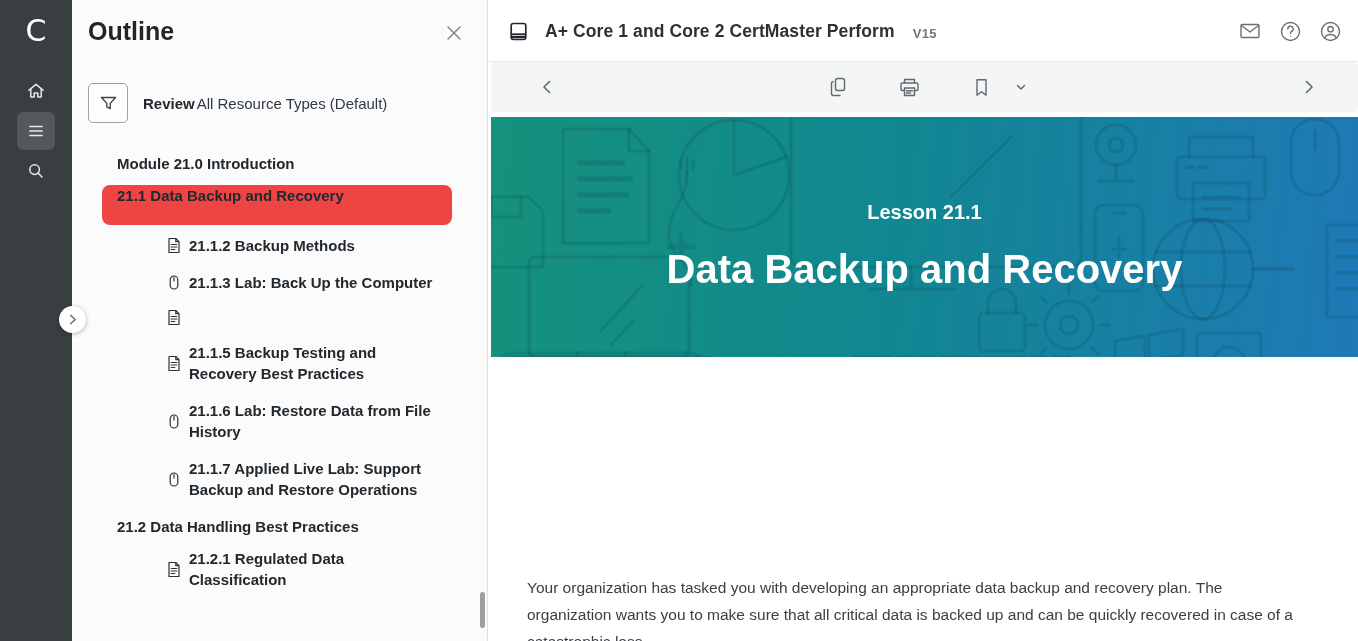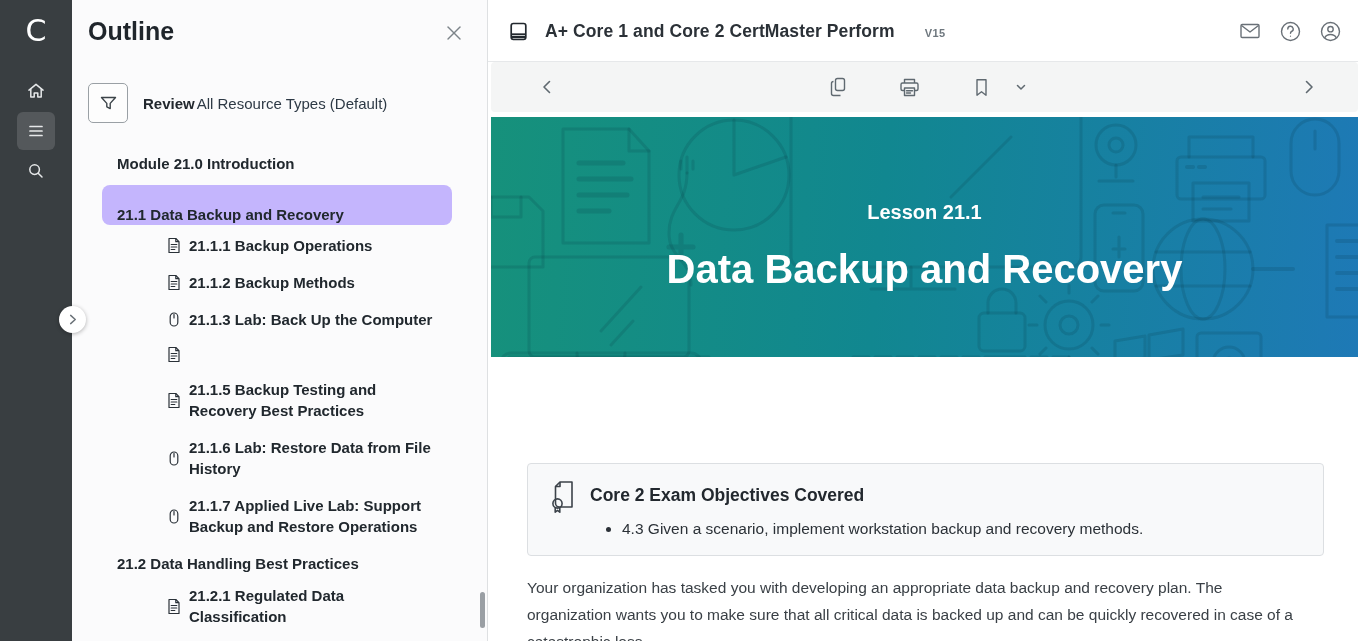--- a/index.html
+++ b/index.html
@@ -24,33 +24,33 @@
   .panel-title { position:absolute; left:16px; top:17px; font-size:25px; font-weight:700; color:#1f252b; }
   .panel-close { position:absolute; right:22px; top:22px; width:22px; height:22px; color:#7d8489; cursor:pointer; }
   .filter-row { position:absolute; left:16px; top:83px; display:flex; align-items:center; }
   .filter-btn { width:40px; height:40px; border:1px solid #9aa0a5; border-radius:5px; background:#fdfdfd; display:flex; align-items:center; justify-content:center; color:#3c4449; cursor:pointer; }
   .showing-label { margin-left:15px; font-size:15px; font-weight:700; color:#22282e; }
   .showing-value { margin-left:2px; font-size:15px; color:#2d3945;text-align:right; }
 
   .o-list { position:absolute; left:0; top:145px; width:416px; }
   .o-row { cursor:pointer; color:#21282e; font-size:15px; line-height:21px; font-weight:700; }
   .o-row.module { padding-left:45px; margin:8px 0 11px; }
-  .o-row.selected-lesson { margin:0 0 10px 30px; width:350px; height:40px; background:#c4b5fd; border-radius:8px;
-    display:flex; align-items:flex-end; padding-left:15px; }
+  .o-row.selected-lesson { margin:0 0 10px 30px; width:350px; height:40px; background:#ef4444; border-radius:8px;
+    display:flex; align-items:flex-start; padding-left:15px; }
   .o-row.child { display:flex; align-items:center; gap:7px; padding-left:93px; margin-bottom:16px; }
   .o-row.child .olabel { max-width:256px; }
   .oicon { flex:0 0 auto; width:17px; height:17px; color:#2a3138; display:flex; align-items:center; justify-content:center; }
   .panel-scrollbar { position:absolute; right:2px; top:592px; width:5px; height:36px; background:#9a9fa4; border-radius:3px; }
 
   
   .main-header { position:absolute; left:488px; top:0; width:870px; height:62px; background:#ffffff; border-bottom:1px solid #e6e8ea; }
   .mh-left { position:absolute; left:20px; top:0; height:62px; display:flex; align-items:center; gap:16px; }
   .book-ic { color:#22282e; display:flex; }
   .course-title { font-size:17.5px; font-weight:700; color:#2b3137; letter-spacing:.1px; }
-  .course-version { font-size:11px; font-weight:700; color:#6e777e; margin-left:14px; margin-top:4px; letter-spacing:.4px; }
+  .course-version { font-size:13px; font-weight:700; color:#6e777e; margin-left:2px; margin-top:4px; letter-spacing:.4px; }
   .mh-right { position:absolute; right:16px; top:0; height:62px; display:flex; align-items:center; gap:17px; color:#697077; }
   .mh-ic { display:flex; cursor:pointer; }
 
   
   .toolbar { position:absolute; left:491px; top:62px; width:867px; height:50px; background:#f4f5f5; border-radius:4px; color:#5f6970; }
   .tb { position:absolute; top:0; height:50px; display:flex; align-items:center; cursor:pointer; }
 
   
   .hero { position:absolute; left:491px; top:117px; width:867px; height:240px; overflow:hidden;
     background:linear-gradient(95deg, #16917b 0%, #118790 45%, #1e79b6 100%); }
@@ -137,30 +137,20 @@
       <span class="showing-value">All Resource Types (Default)</span>
     </div>
 
     <div class="o-list">
       <div class="o-row module">Module 21.0 Introduction</div>
 
       <div class="o-row selected-lesson">
         <span class="olabel">21.1 Data Backup and Recovery</span>
       </div>
 
-      <div class="o-row child">
-        <span class="oicon">
-          <svg width="16" height="17" viewBox="0 0 16 17" fill="none" stroke="currentColor" stroke-width="1.2" stroke-linejoin="round">
-            <path d="M3 1.5 H9.8 L13 4.7 V15.5 H3 Z"></path>
-              <path d="M9.8 1.5 V4.7 H13"></path>
-            <path d="M5.2 7.5 H10.8 M5.2 10 H10.8 M5.2 12.5 H8.8" stroke-linecap="round"></path>
-          </svg>
-        </span>
-        <span class="olabel">21.1.1 Backup Operations</span>
-      </div>
 
       <div class="o-row child">
         <span class="oicon">
           <svg width="16" height="17" viewBox="0 0 16 17" fill="none" stroke="currentColor" stroke-width="1.2" stroke-linejoin="round">
             <path d="M3 1.5 H9.8 L13 4.7 V15.5 H3 Z"></path>
               <path d="M9.8 1.5 V4.7 H13"></path>
             <path d="M5.2 7.5 H10.8 M5.2 10 H10.8 M5.2 12.5 H8.8" stroke-linecap="round"></path>
           </svg>
         </span>
         <span class="olabel">21.1.2 Backup Methods</span>
@@ -397,30 +387,16 @@
         <rect x="562" y="240" width="16" height="16"></rect>
       </g>
 
       <path d="M196 56 c0 30 -18 34 -18 60 s22 26 22 52"></path>
         <path d="M196 40 v16 M190 44 v8 M202 44 v8"></path>
     </svg>
     <div class="hero-eyebrow">Lesson 21.1</div>
     <div class="hero-title">Data Backup and Recovery</div>
   </div>
 
-  <div class="objectives">
-    <span class="obj-icon">
-      <svg width="33" height="36" viewBox="0 0 33 36" fill="none" stroke="currentColor" stroke-width="1.6" stroke-linejoin="round">
-        <path d="M25 4 H13 L8.5 8.5 V25 a4 4 0 0 0 4 4 H25 V4 Z" transform="translate(0,-1)"></path>
-        <path d="M13 3 V7.5 H8.5"></path>
-        <circle cx="10.5" cy="24.5" r="4.6"></circle>
-        <path d="M8.2 28.3 V33.2 L10.5 31.4 L12.8 33.2 V28.3"></path>
-      </svg>
-    </span>
-    <div class="obj-title">Core 2 Exam Objectives Covered</div>
-    <ul class="obj-list">
-      <li>4.3 Given a scenario, implement workstation backup and recovery methods.</li>
-    </ul>
-  </div>
 
   <p class="body-text">Your organization has tasked you with developing an appropriate data backup and recovery plan. The organization wants you to make sure that all critical data is backed up and can be quickly recovered in case of a catastrophic loss.</p>
 
 </div>
 
 </body></html>

